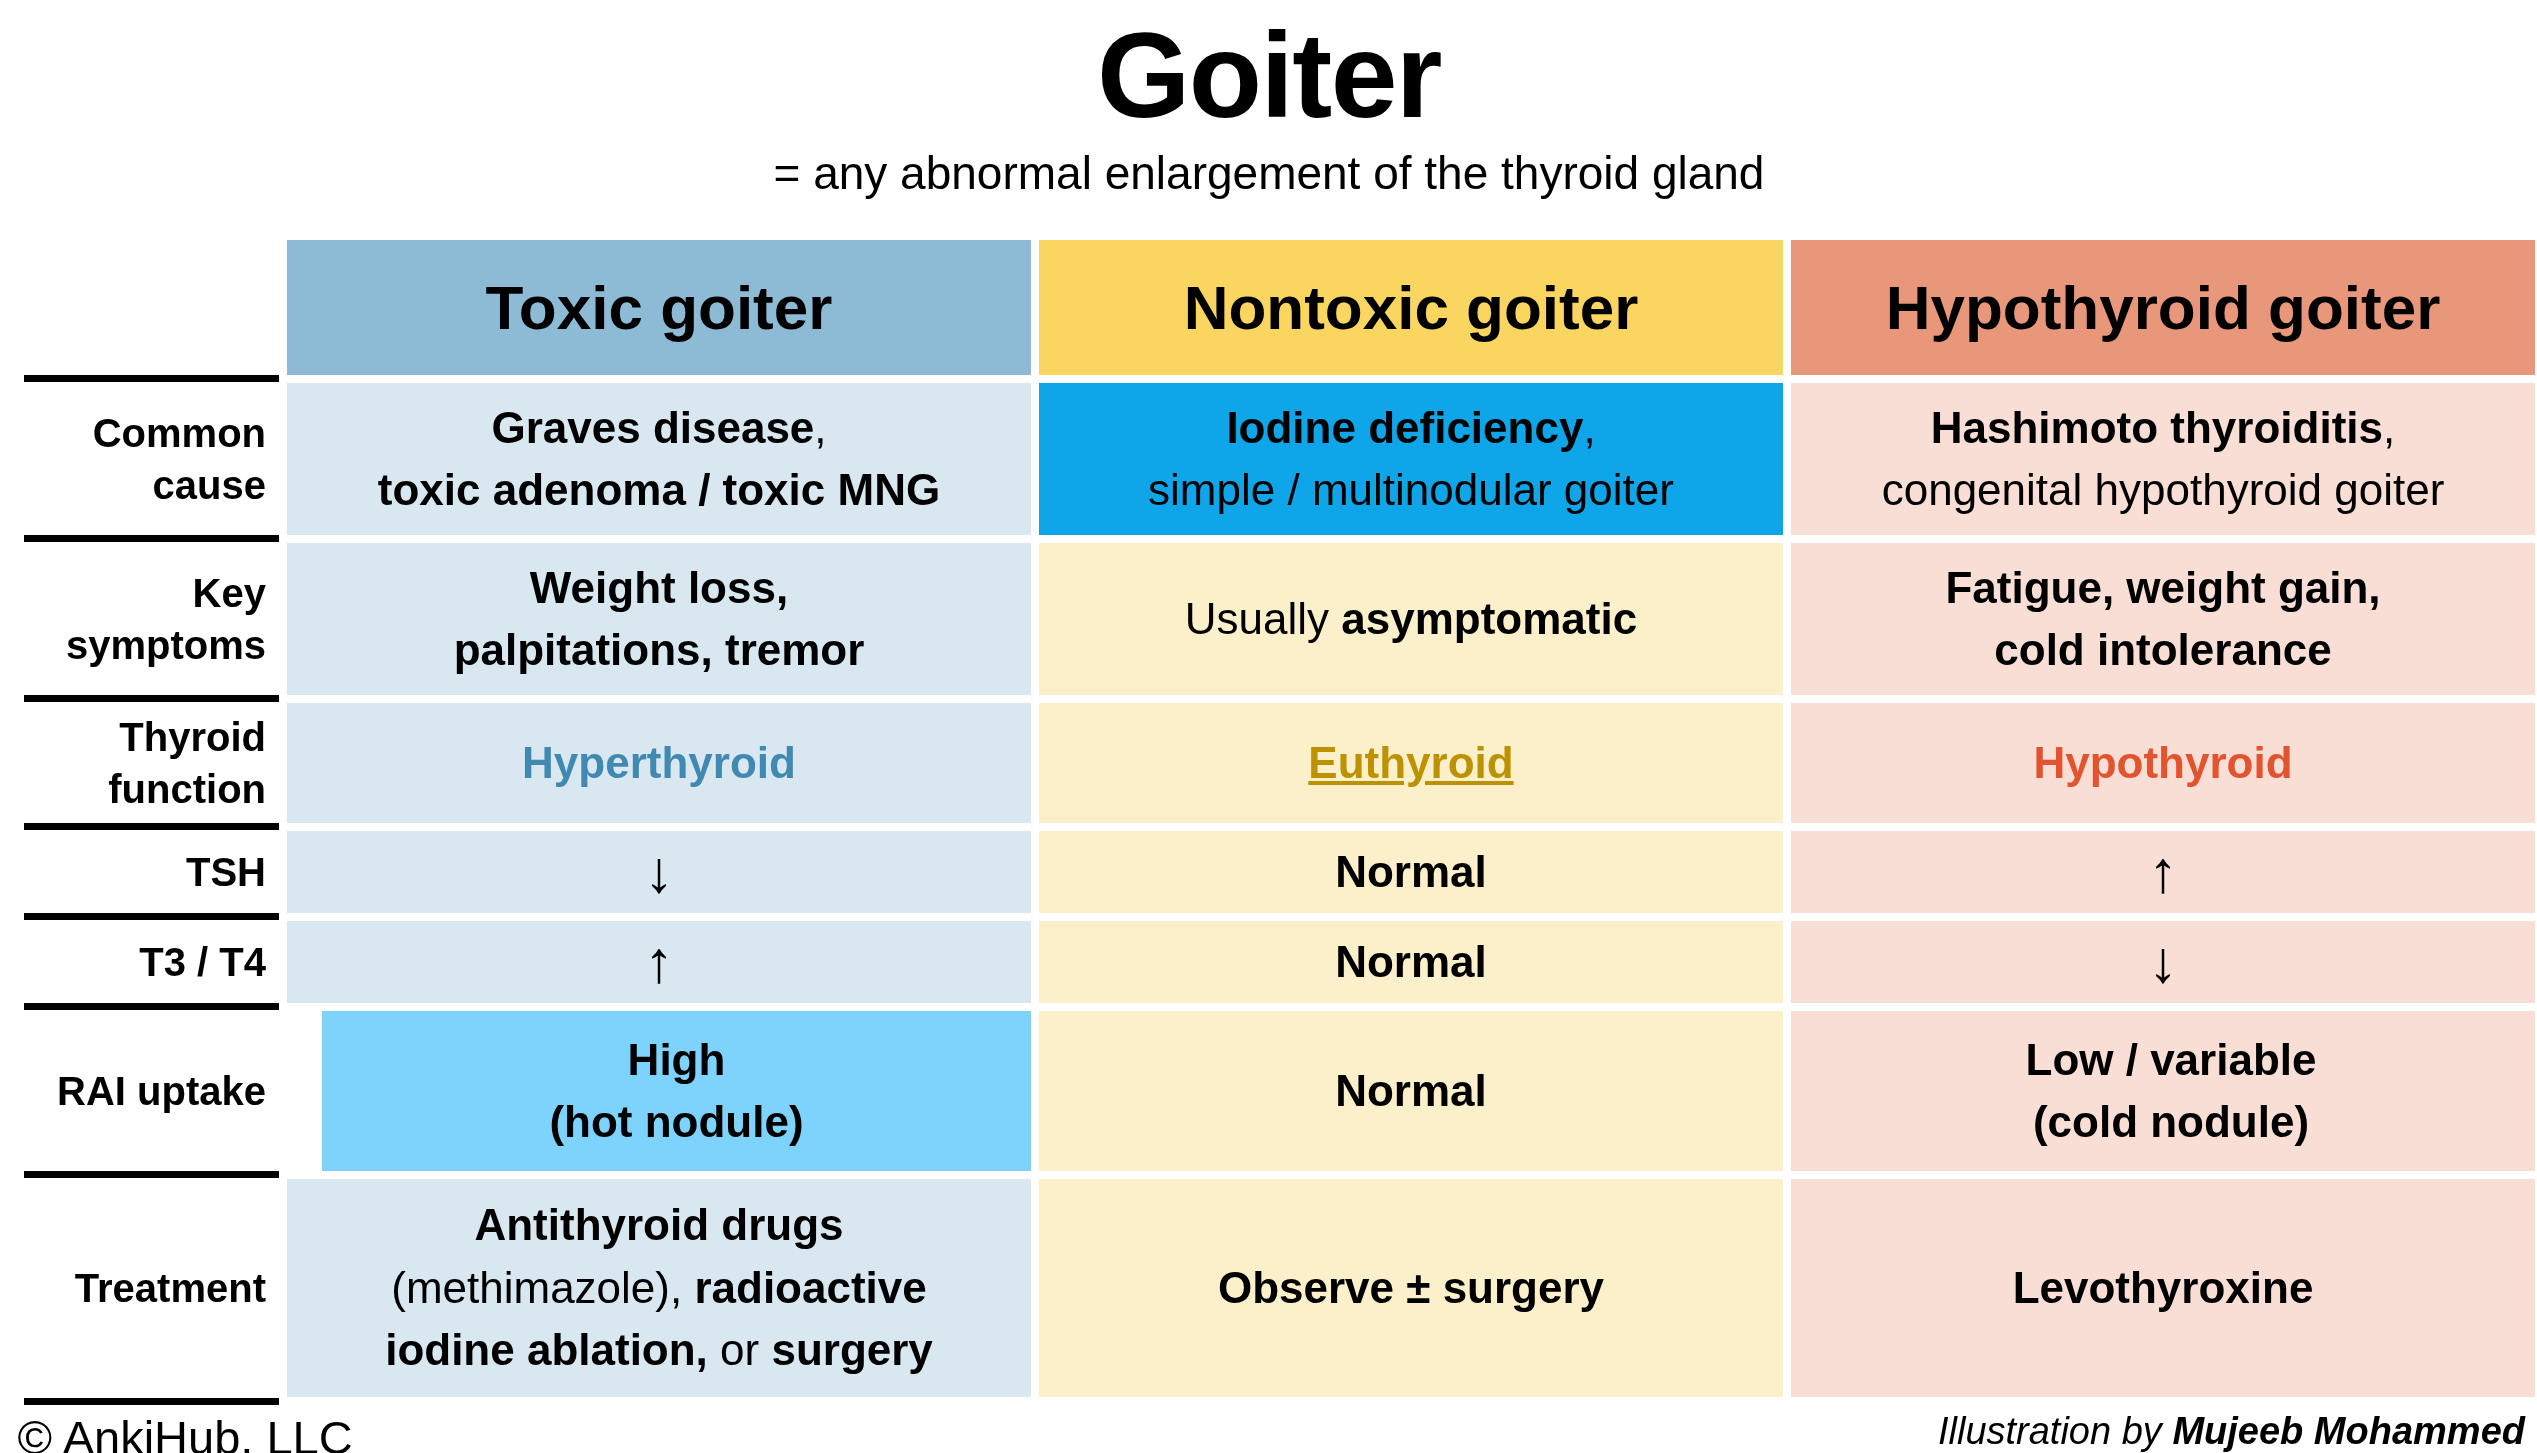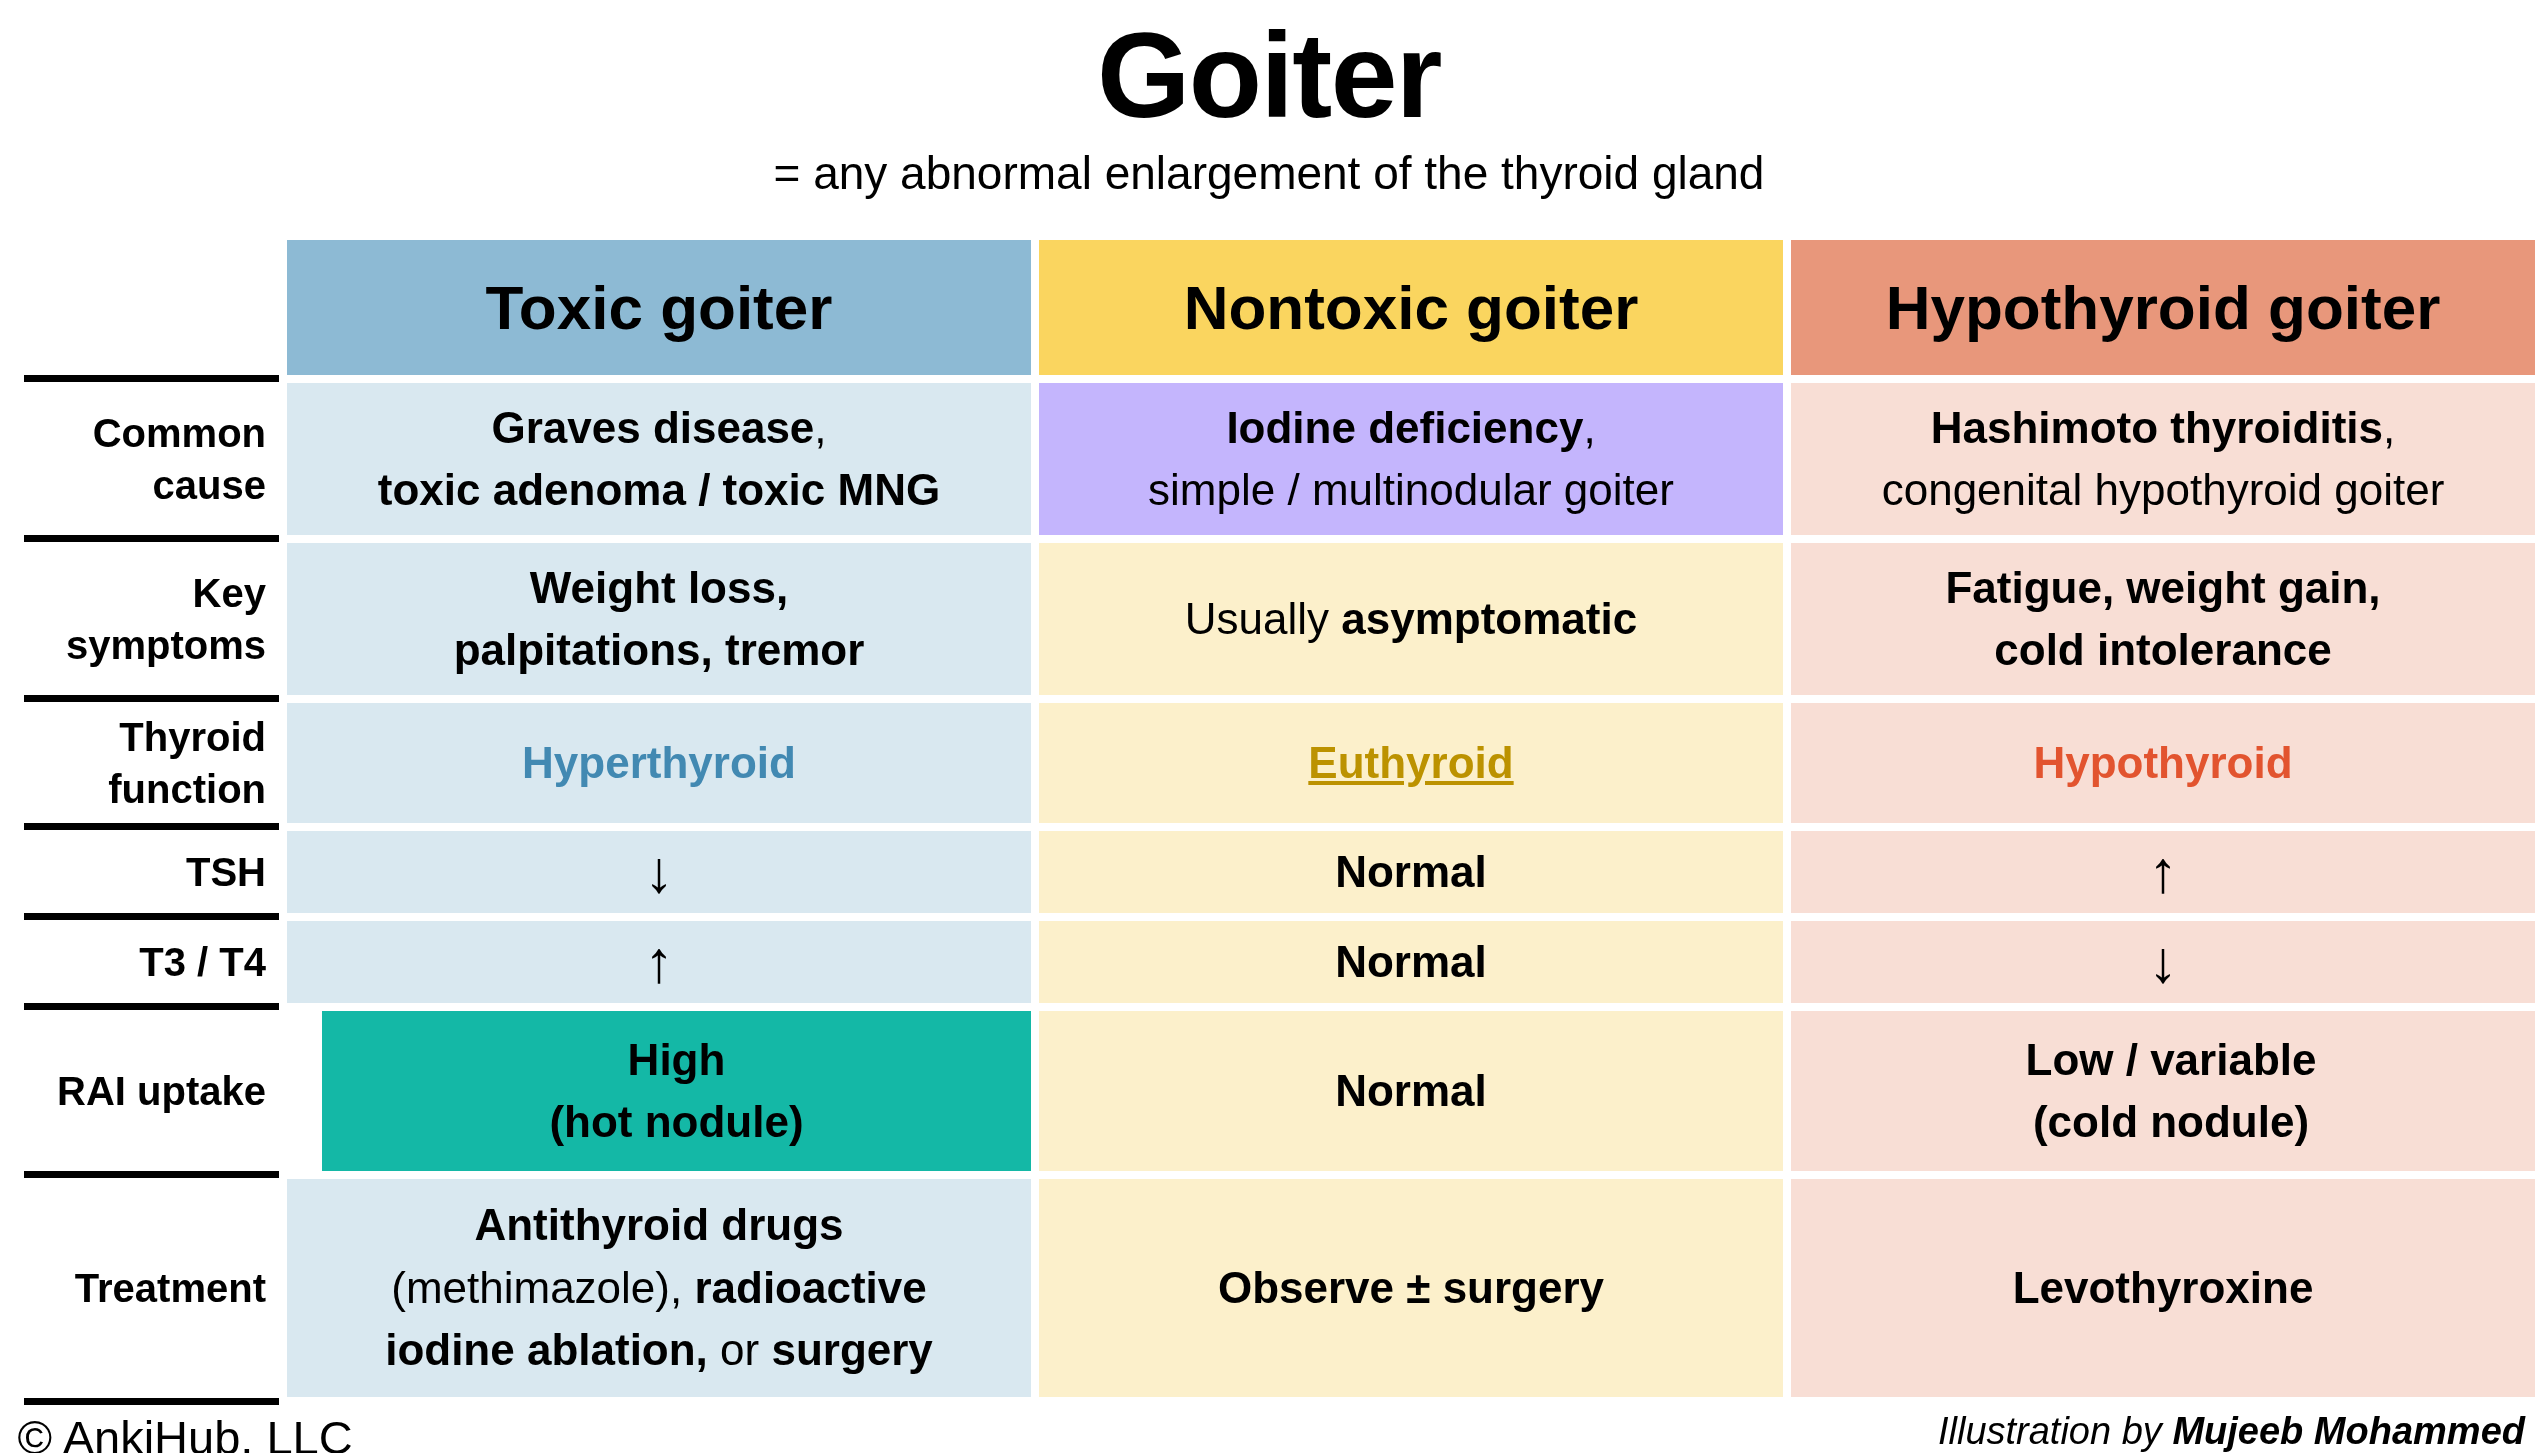--- a/index.html
+++ b/index.html
@@ -65,21 +65,21 @@
     <div class="col-header" style="background: rgb(232, 151, 123);">Hypothyroid goiter</div>
     <div class="row-label">
       <div class="rule-top"></div>
       <div>Common</div>
       <div>cause</div>
     </div>
     <div class="cell" style="background: rgb(217, 232, 240);">
       <div class="line"><span class="b">Graves disease</span><span>,</span></div>
       <div class="line"><span class="b">toxic adenoma / toxic MNG</span></div>
     </div>
-    <div class="cell" style="background: #c4b5fd;">
+    <div class="cell" style="background: #0ea5e9;">
       <div class="line"><span class="b">Iodine deficiency</span><span>,</span></div>
       <div class="line"><span>simple / multinodular goiter</span></div>
     </div>
     <div class="cell" style="background: rgb(248, 222, 213);">
       <div class="line"><span class="b">Hashimoto thyroiditis</span><span>,</span></div>
       <div class="line"><span>congenital hypothyroid goiter</span></div>
     </div>
     <div class="row-label">
       <div class="rule-top"></div>
       <div>Key</div>
@@ -133,21 +133,21 @@
     <div class="cell" style="background: rgb(252, 240, 203);">
       <div class="line"><span class="b">Normal</span></div>
     </div>
     <div class="cell arrow-cell" style="background: rgb(248, 222, 213);">
       <div class="line"><span>↓</span></div>
     </div>
     <div class="row-label">
       <div class="rule-top"></div>
       <div>RAI uptake</div>
     </div>
-    <div class="cell" style="background: #14b8a6; margin-left: 35px;">
+    <div class="cell" style="background: #7dd3fc; margin-left: 35px;">
       <div class="line"><span class="b">High</span></div>
       <div class="line"><span class="b">(hot nodule)</span></div>
     </div>
     <div class="cell" style="background: rgb(252, 240, 203);">
       <div class="line"><span class="b">Normal</span></div>
     </div>
     <div class="cell" style="background: rgb(248, 222, 213); padding-left: 16px;">
       <div class="line"><span class="b">Low / variable</span></div>
       <div class="line"><span class="b">(cold nodule)</span></div>
     </div>

